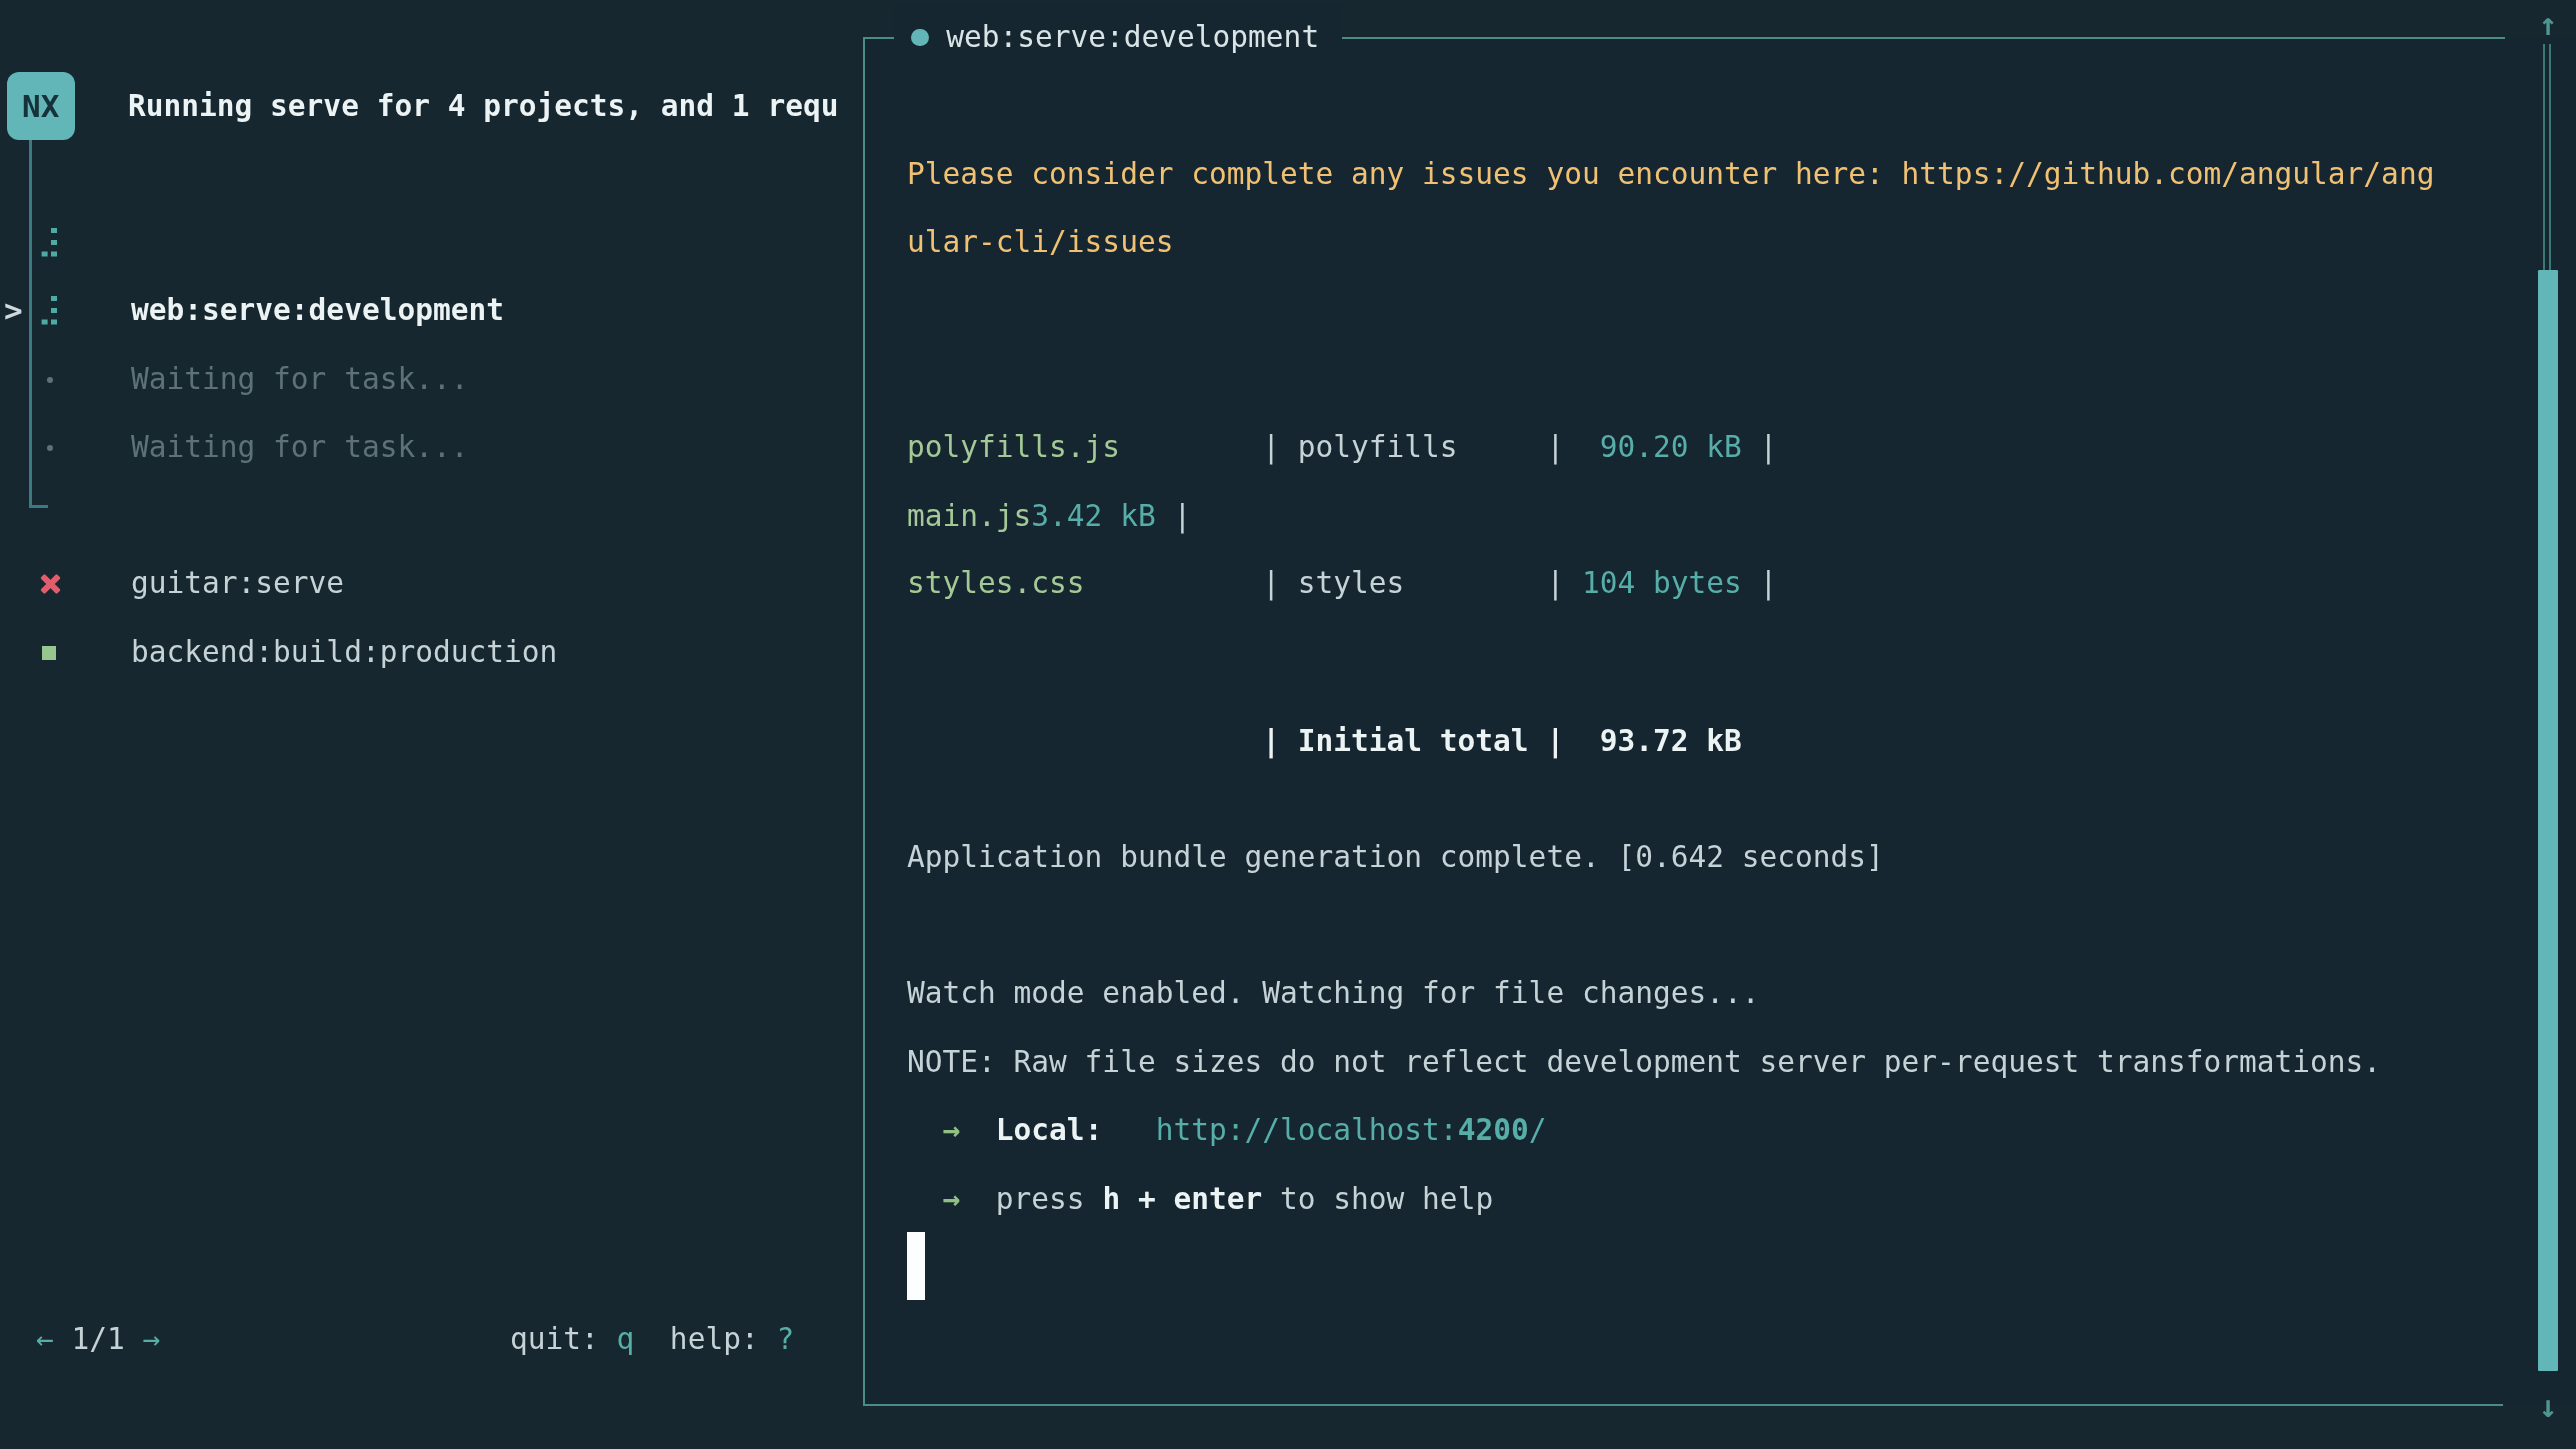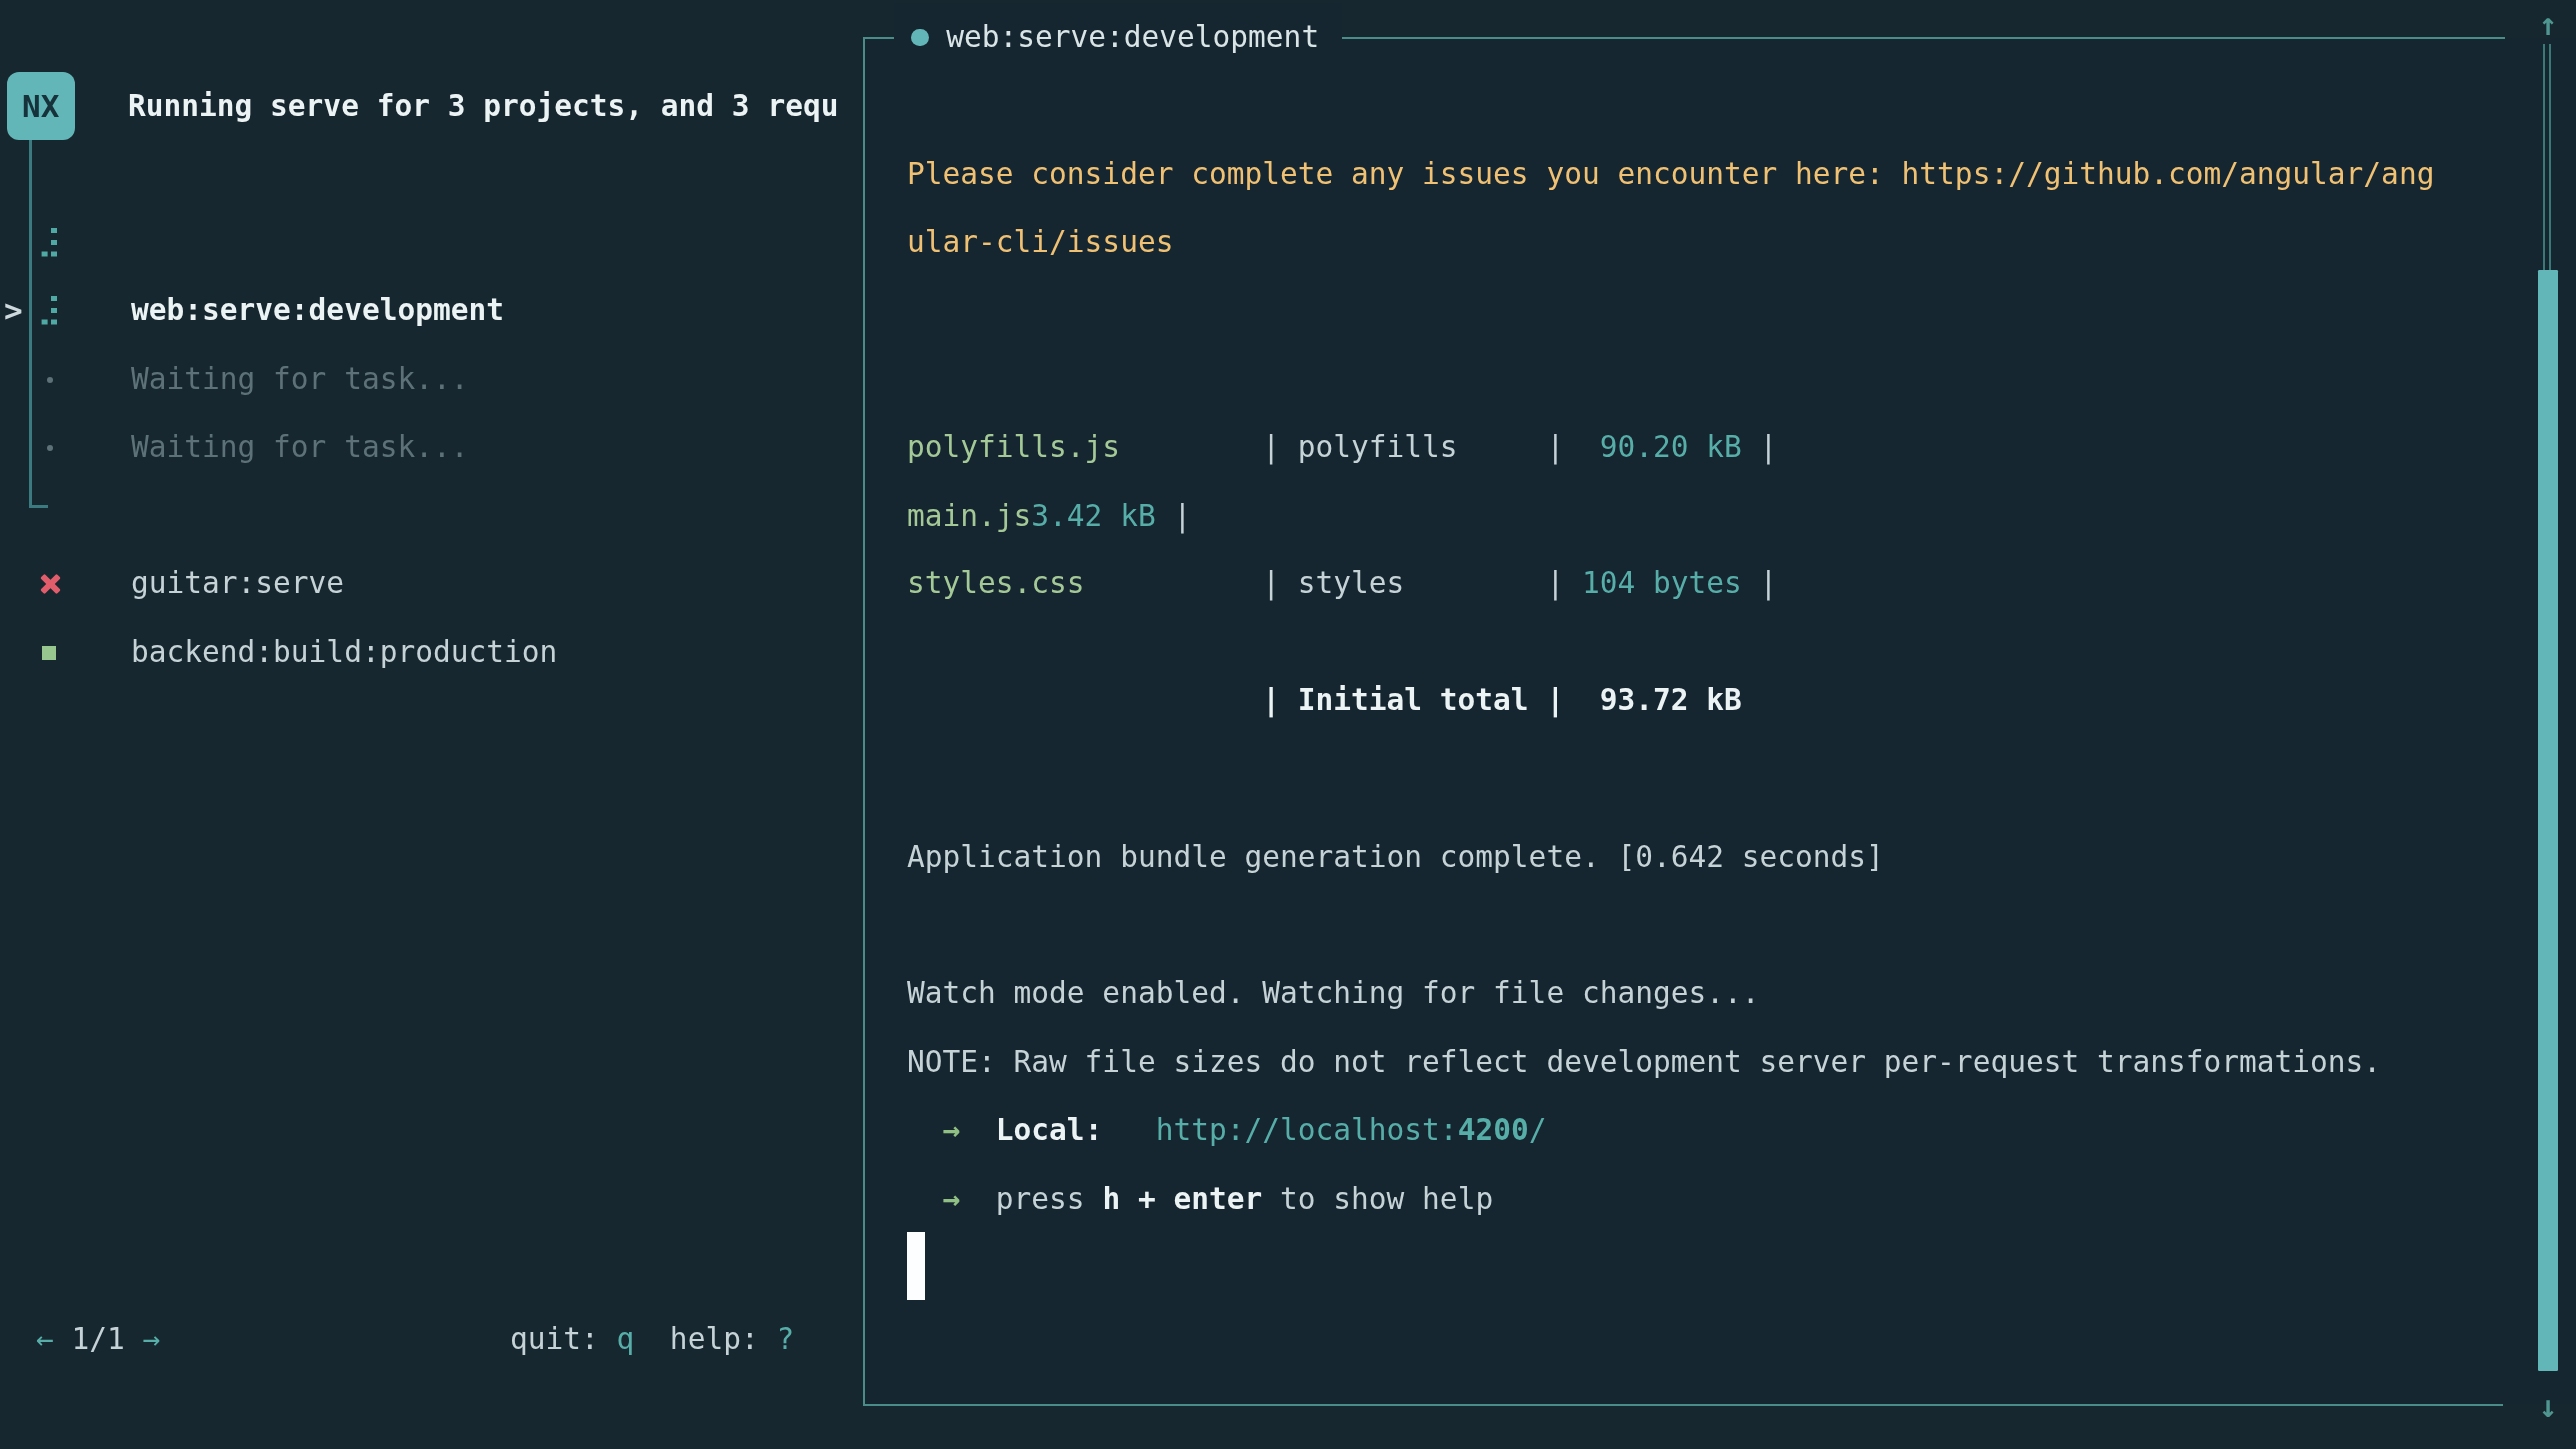--- a/index.html
+++ b/index.html
@@ -68,21 +68,21 @@
   .sb-down{top:1382px}
 </style>
 </head>
 <body>
 
 <div class="screen">
 
   <div class="nx-badge">
     <span>NX</span>
   </div>
-  <div class="row bright" style="top:72px;left:128px">Running serve for 3 projects, and 3 requ</div>
+  <div class="row bright" style="top:72px;left:128px">Running serve for 4 projects, and 1 requ</div>
 
   <div class="tree-v"></div>
   <div class="tree-stub"></div>
 
   <div class="chevron">&gt;</div>
 
   <div class="row" style="top:208px">
     <span class="icon spinner"></span>
   </div>
   <div class="row" style="top:276px">
@@ -143,21 +143,21 @@
     <span class="teal">3.42 kB</span>
     <span class="light"> |</span>
   </div>
   <div class="pline" style="top:549px">
     <span class="green">styles.css</span>
     <span class="light">          | styles        | </span>
     <span class="teal">104 bytes</span>
     <span class="light"> |</span>
   </div>
 
-  <div class="pline bright" style="top:666px">                    | Initial total |  93.72 kB</div>
+  <div class="pline bright" style="top:707px">                    | Initial total |  93.72 kB</div>
 
   <div class="pline light" style="top:823px">Application bundle generation complete. [0.642 seconds]</div>
   <div class="pline light" style="top:959px">Watch mode enabled. Watching for file changes...</div>
   <div class="pline light" style="top:1028px">NOTE: Raw file sizes do not reflect development server per-request transformations.</div>
 
   <div class="pline" style="top:1096px">
     <span class="light">  </span>
     <span class="arrow-green">→</span>
     <span class="light">  </span>
     <span class="bright">Local:</span>

